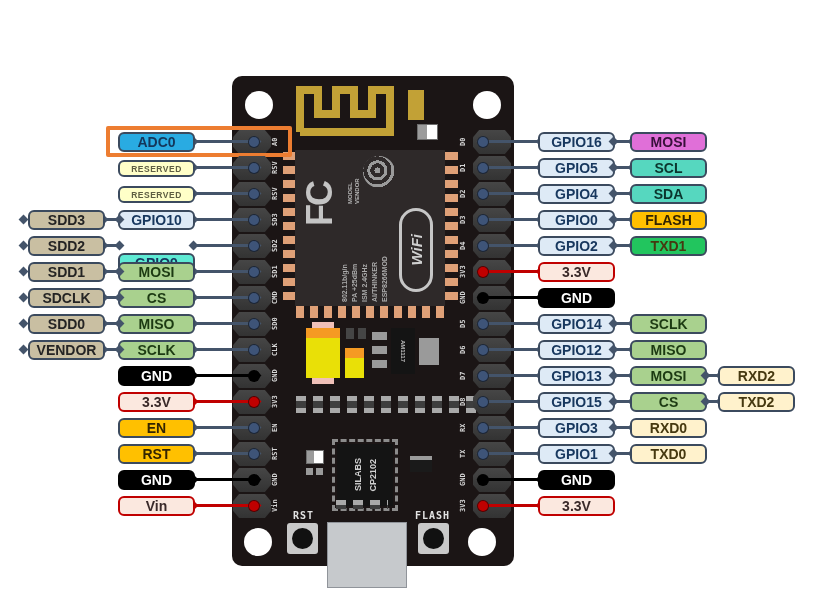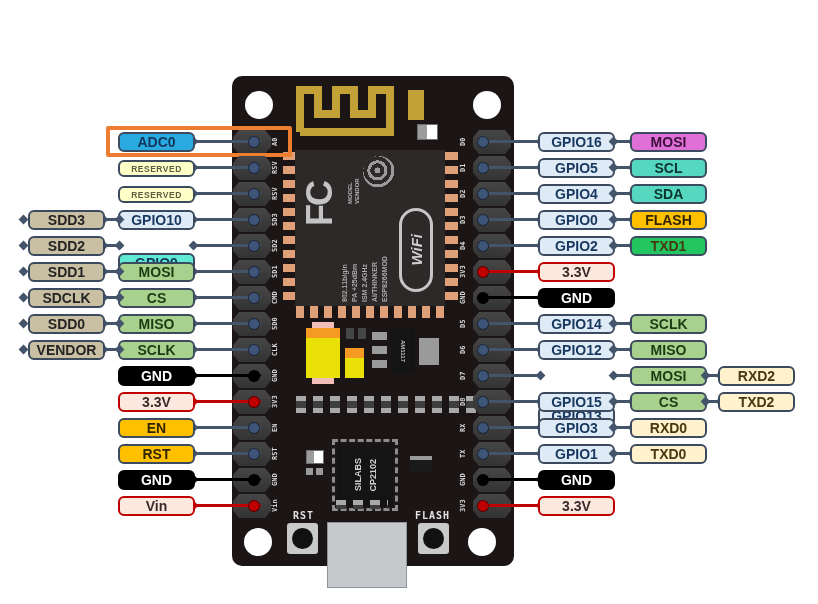--- a/index.html
+++ b/index.html
@@ -301,21 +301,21 @@
     <div class="oct" style="left: 473px; top: 338px;"></div>
     <div class="silk" style="left: 457px; top: 337px;">D6</div>
     <div class="seg" style="left: 481px; top: 348px; width: 60px; background: rgb(68, 84, 106);"></div>
     <div class="lab" style="left: 538px; top: 340px; background: rgb(222, 234, 246); border-color: rgb(59, 74, 94); color: rgb(23, 55, 94);">GPIO12</div>
     <div class="seg" style="left: 613px; top: 348px; width: 20px; background: rgb(68, 84, 106);"></div>
     <div class="lab" style="left: 630px; top: 340px; background: rgb(169, 209, 142); border-color: rgb(59, 74, 94); color: rgb(28, 58, 18);">MISO</div>
     <div class="dot" style="left: 477px; top: 344px; background: rgb(62, 84, 120);"></div>
     <div class="oct" style="left: 473px; top: 364px;"></div>
     <div class="silk" style="left: 457px; top: 363px;">D7</div>
     <div class="seg" style="left: 481px; top: 374px; width: 60px; background: rgb(68, 84, 106);"></div>
-    <div class="lab" style="left: 538px; top: 366px; background: rgb(222, 234, 246); border-color: rgb(59, 74, 94); color: rgb(23, 55, 94); margin-top: 40px;">GPIO13</div>
+    <div class="lab" style="left: 538px; top: 366px; background: rgb(222, 234, 246); border-color: rgb(59, 74, 94); color: rgb(23, 55, 94);">GPIO13</div>
     <div class="seg" style="left: 613px; top: 374px; width: 20px; background: rgb(68, 84, 106);"></div>
     <div class="lab" style="left: 630px; top: 366px; background: rgb(169, 209, 142); border-color: rgb(59, 74, 94); color: rgb(28, 58, 18);">MOSI</div>
     <div class="seg" style="left: 705px; top: 374px; width: 16px; background: rgb(68, 84, 106);"></div>
     <div class="lab" style="left: 718px; top: 366px; background: rgb(255, 242, 204); border-color: rgb(59, 74, 94); color: rgb(70, 57, 16);">RXD2</div>
     <div class="dot" style="left: 477px; top: 370px; background: rgb(62, 84, 120);"></div>
     <div class="oct" style="left: 473px; top: 390px;"></div>
     <div class="silk" style="left: 457px; top: 389px;">D8</div>
     <div class="seg" style="left: 481px; top: 400px; width: 60px; background: rgb(68, 84, 106);"></div>
     <div class="lab" style="left: 538px; top: 392px; background: rgb(222, 234, 246); border-color: rgb(59, 74, 94); color: rgb(23, 55, 94);">GPIO15</div>
     <div class="seg" style="left: 613px; top: 400px; width: 20px; background: rgb(68, 84, 106);"></div>

